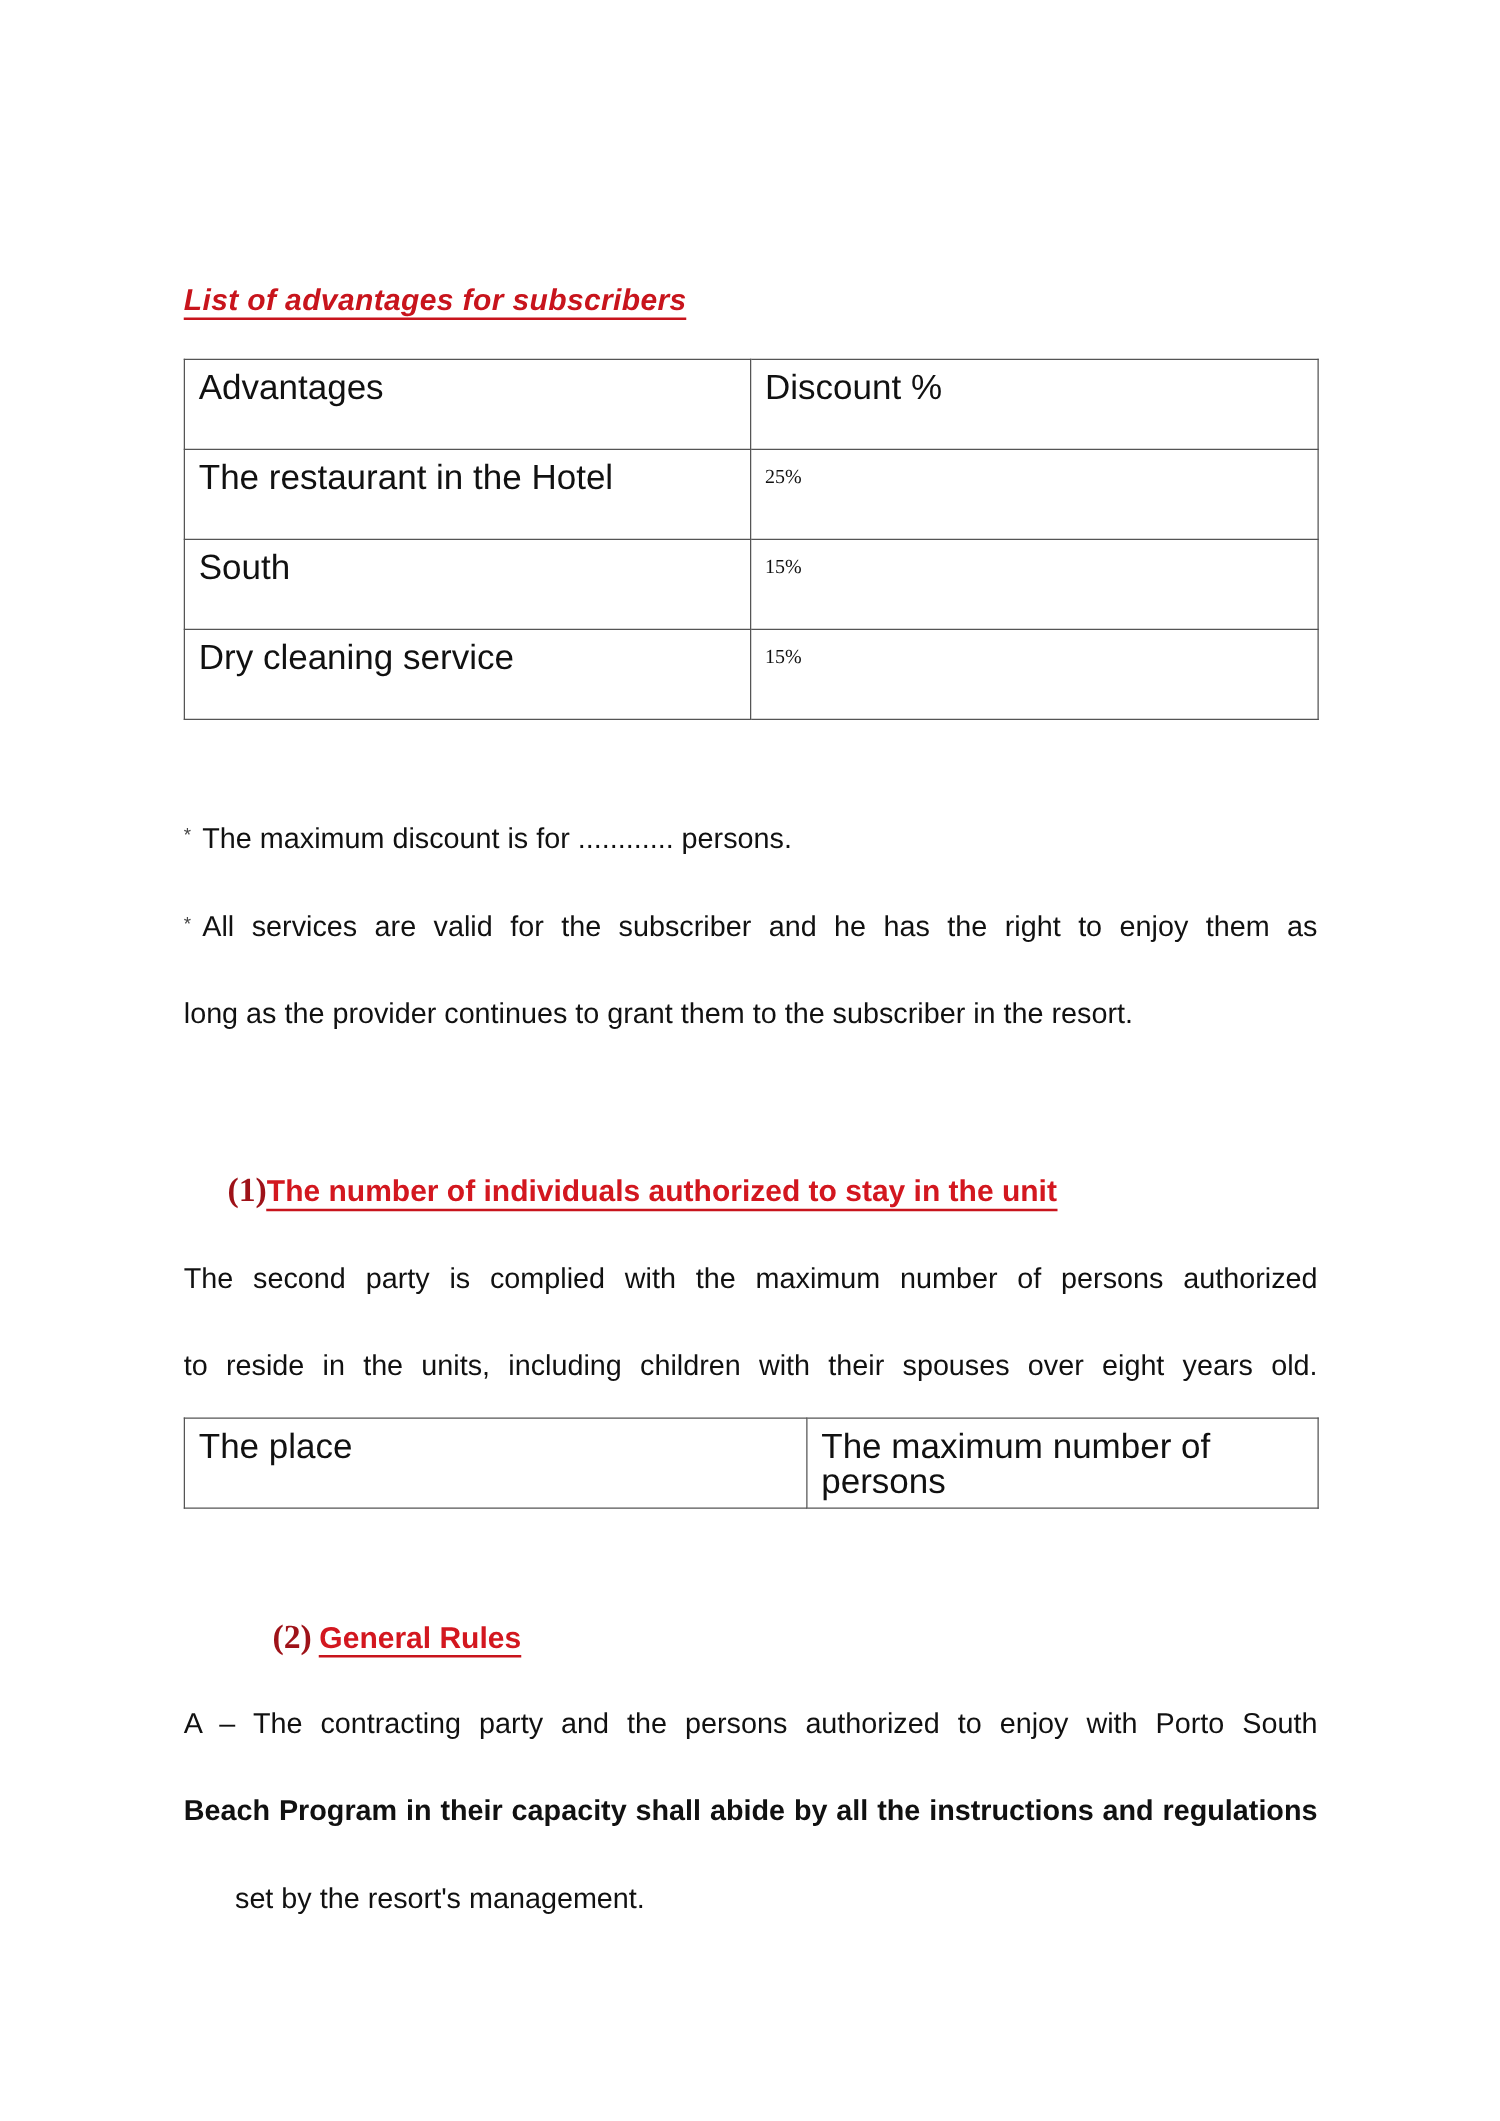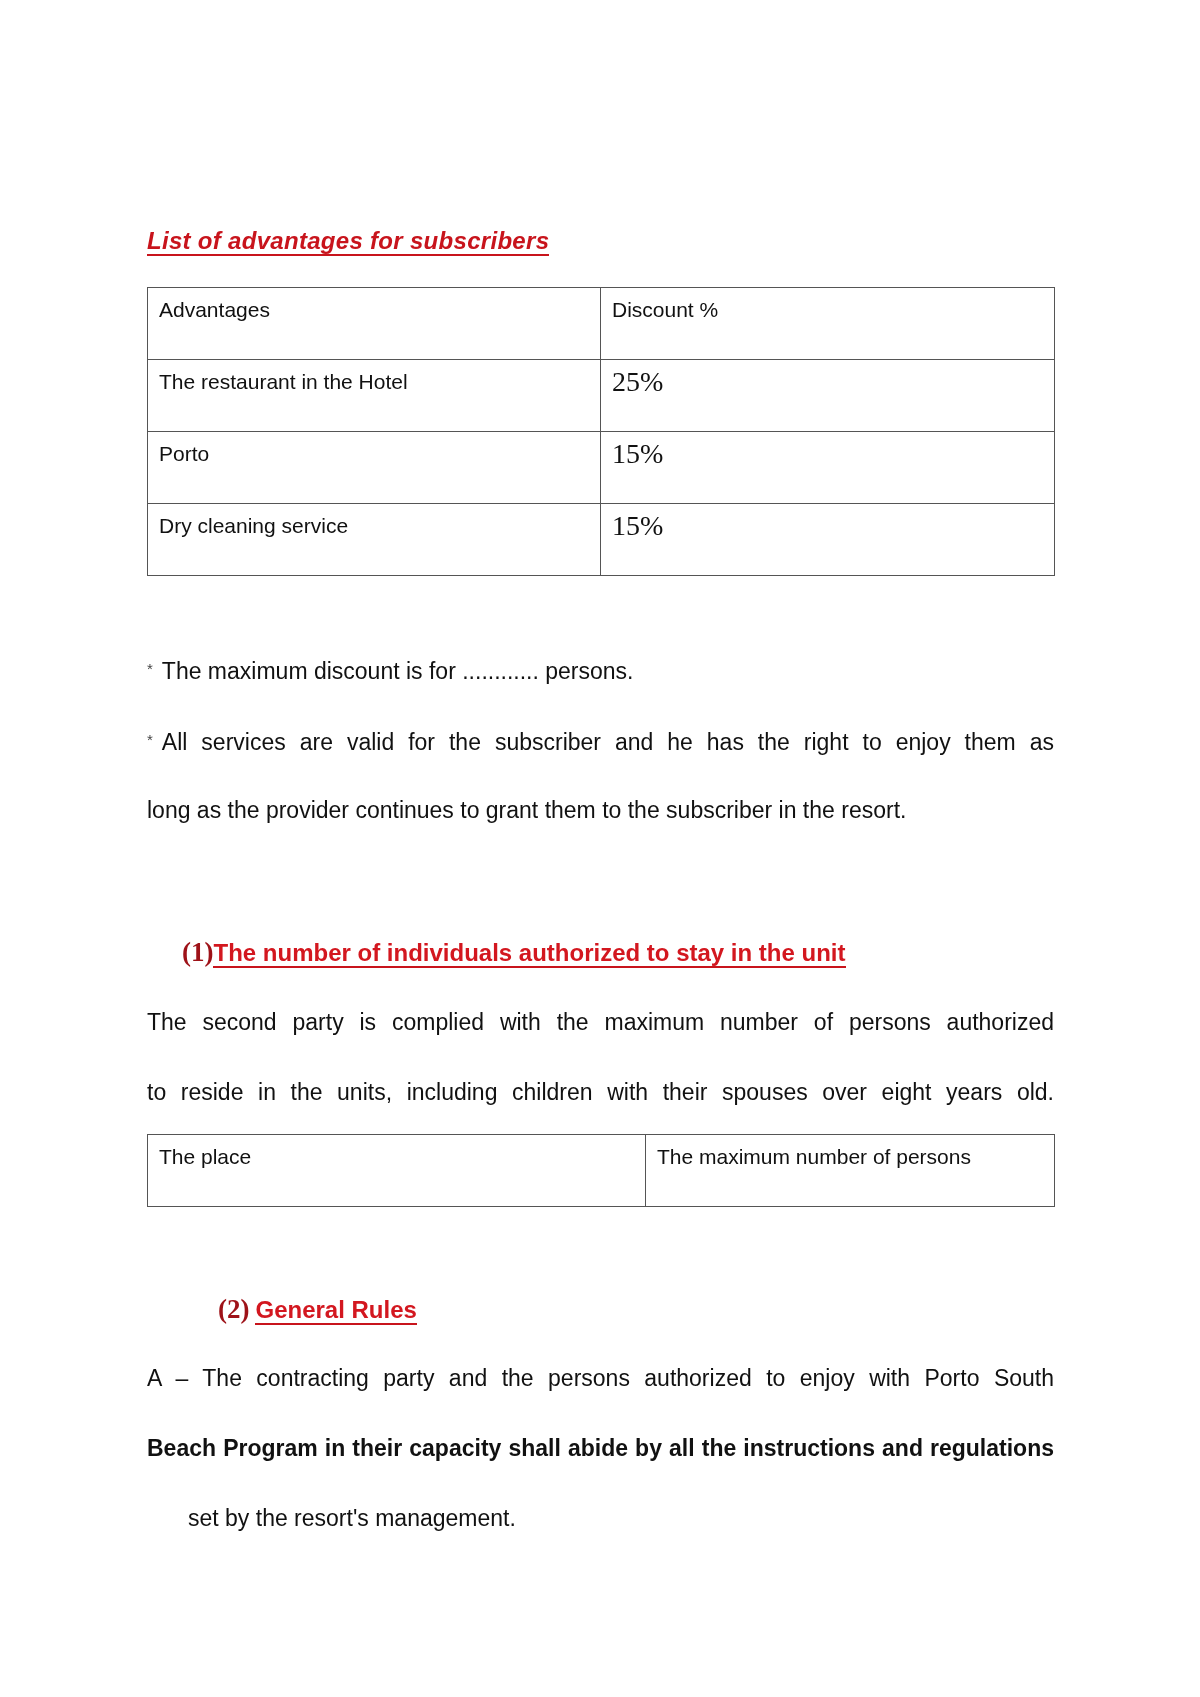--- a/index.html
+++ b/index.html
@@ -4,22 +4,22 @@
 <style>
   html, body { margin: 0; padding: 0; background: #ffffff; }
   body { width: 1200px; height: 1697px; position: relative; overflow: hidden;
          font-family: "Liberation Sans", sans-serif; color: #111111; }
   .abs { position: absolute; }
   .h-list { left: 147px; top: 228px; font-size: 24px; font-weight: bold; font-style: italic;
             color: #c8141c; letter-spacing: 0.3px; border-bottom: 2px solid #c8141c; line-height: 26px;
             padding-bottom: 0; }
   table { border-collapse: collapse; position: absolute; table-layout: fixed; }
   td { border: 1.5px solid #555555; vertical-align: top; padding: 8px 11px 0 11px;
-       font-size: 21px; line-height: 28px; color: #111111; }
-  td.pct { font-family: "Liberation Serif", serif; font-size: 28px; }
+       font-size: 28px; line-height: 28px; color: #111111; }
+  td.pct { font-family: "Liberation Serif", serif; font-size: 16px; }
   #t1 { left: 147px; top: 287px; width: 907px; }
   #t1 td { height: 63px; }
   #t1 col.c1 { width: 453px; }
   #t1 col.c2 { width: 454px; }
   #t2 { left: 147px; top: 1134px; width: 907px; }
   #t2 td { height: 63px; }
   #t2 col.c1 { width: 498px; }
   #t2 col.c2 { width: 409px; }
   .line { left: 147px; font-size: 23px; line-height: 28px; white-space: nowrap; color: #111111; }
   .just { width: 907px; text-align: justify; text-align-last: justify; }
@@ -41,21 +41,21 @@
   <tbody>
       <tr>
     <td>Advantages</td>
     <td>Discount %</td>
   </tr>
   <tr>
     <td>The restaurant in the Hotel</td>
     <td class="pct">25%</td>
   </tr>
   <tr>
-    <td>Porto</td>
+    <td>South</td>
     <td class="pct">15%</td>
   </tr>
   <tr>
     <td>Dry cleaning service</td>
     <td class="pct">15%</td>
   </tr>
 </tbody>
   </table>
 
 <div class="abs line" style="top:655px;">

